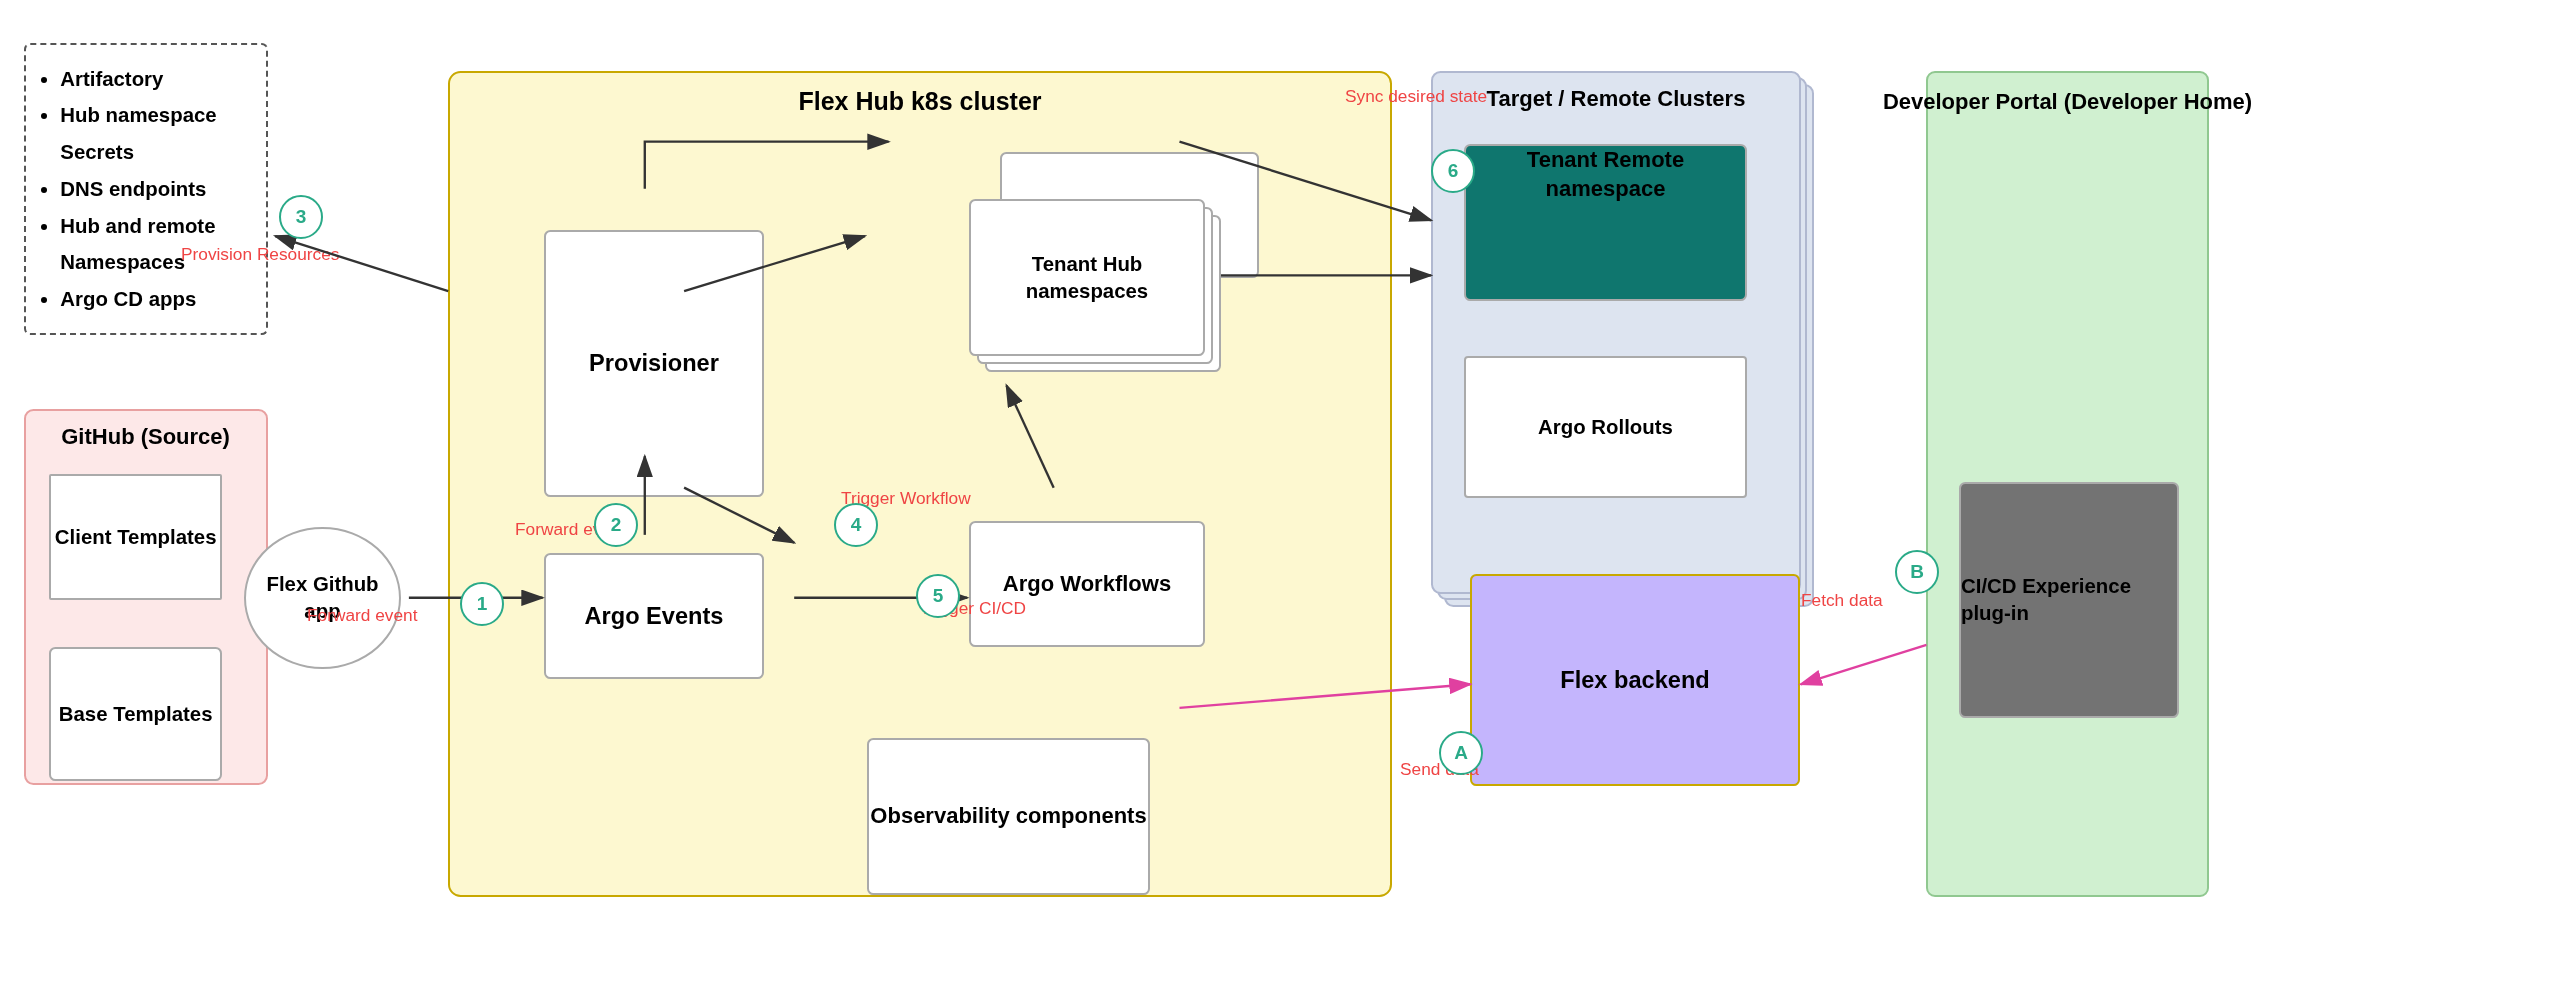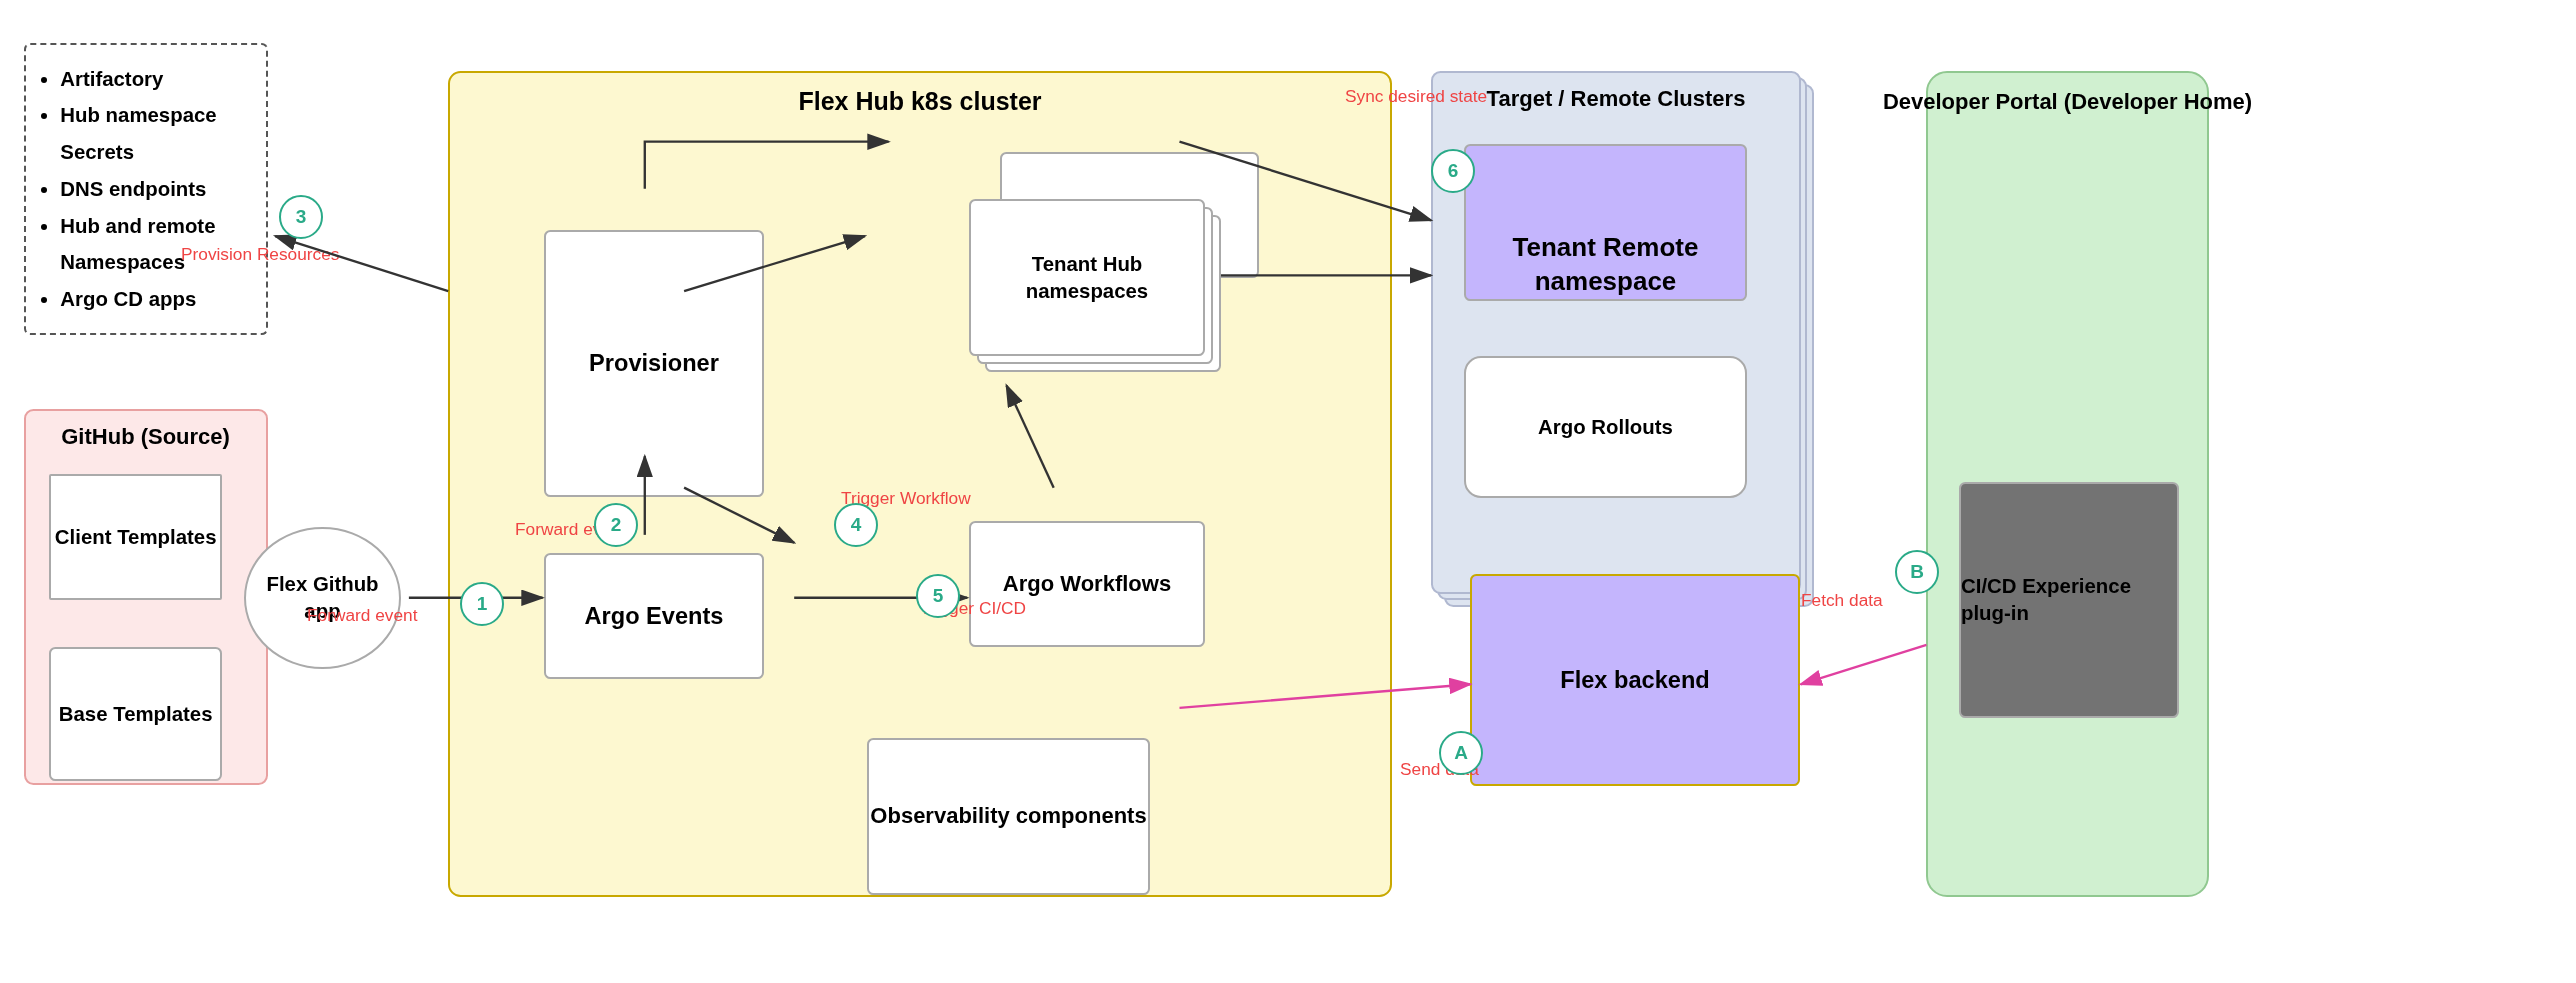--- a/index.html
+++ b/index.html
@@ -277,38 +277,38 @@
     }
 
     .tenant-remote-box {
       position: absolute;
       top: 71px;
       left: 31px;
       width: 283px;
       height: 157px;
       border: 2.4px solid #aaa;
       border-radius: 6.3px;
-      background: #c4b5fd;
-      display: flex;
-      align-items: flex-end;
-      justify-content: center;
-      text-align: center;
-      font-weight: bold;
-      font-size: 26px;
+      background: #0f766e;
+      display: flex;
+      align-items: flex-start;
+      justify-content: center;
+      text-align: center;
+      font-weight: bold;
+      font-size: 22px;
       line-height: 1.3;
     }
 
     .argo-rollouts-box {
       position: absolute;
       top: 283px;
       left: 31px;
       width: 283px;
       height: 142px;
       border: 2.4px solid #aaa;
-      border-radius: 17px;
+      border-radius: 4px;
       background: #fff;
       display: flex;
       align-items: center;
       justify-content: center;
       text-align: center;
       font-weight: bold;
       font-size: 20.4px;
       line-height: 1.3;
     }
 
@@ -330,21 +330,21 @@
     }
 
     
     .developer-portal-box {
       position: absolute;
       top: 71px;
       left: 1926px;
       width: 283px;
       height: 826px;
       border: 2.4px solid #90c890;
-      border-radius: 21px;
+      border-radius: 9px;
       background: #d0f0d0;
     }
     .developer-portal-title {
       position: absolute;
       top: 15.7px;
       left: 50%;
       transform: translateX(-50%);
       font-weight: bold;
       font-size: 22px;
       text-align: center;

